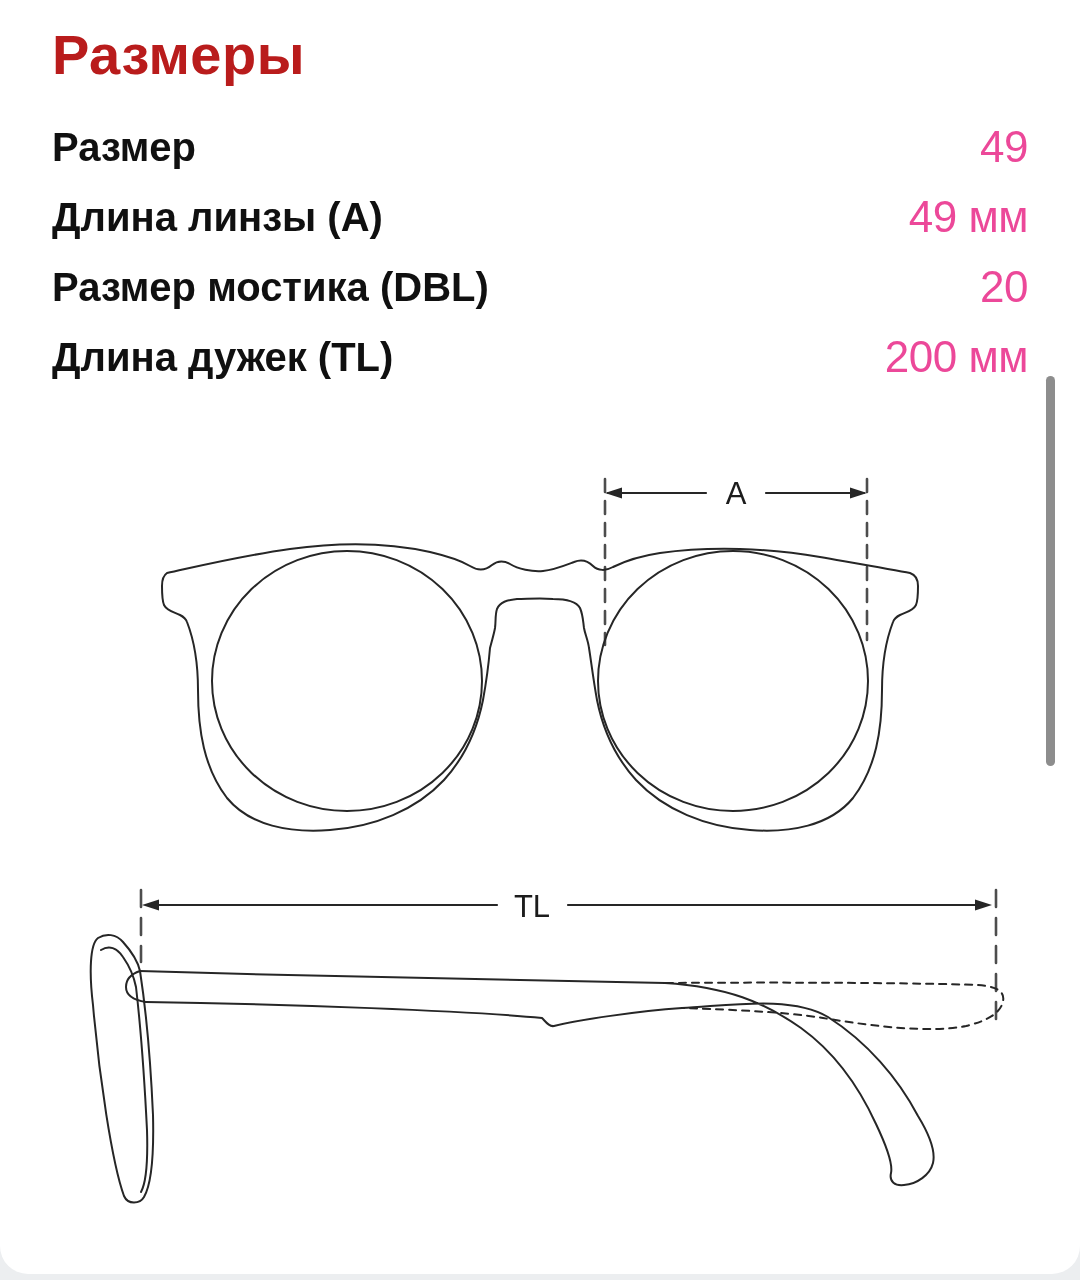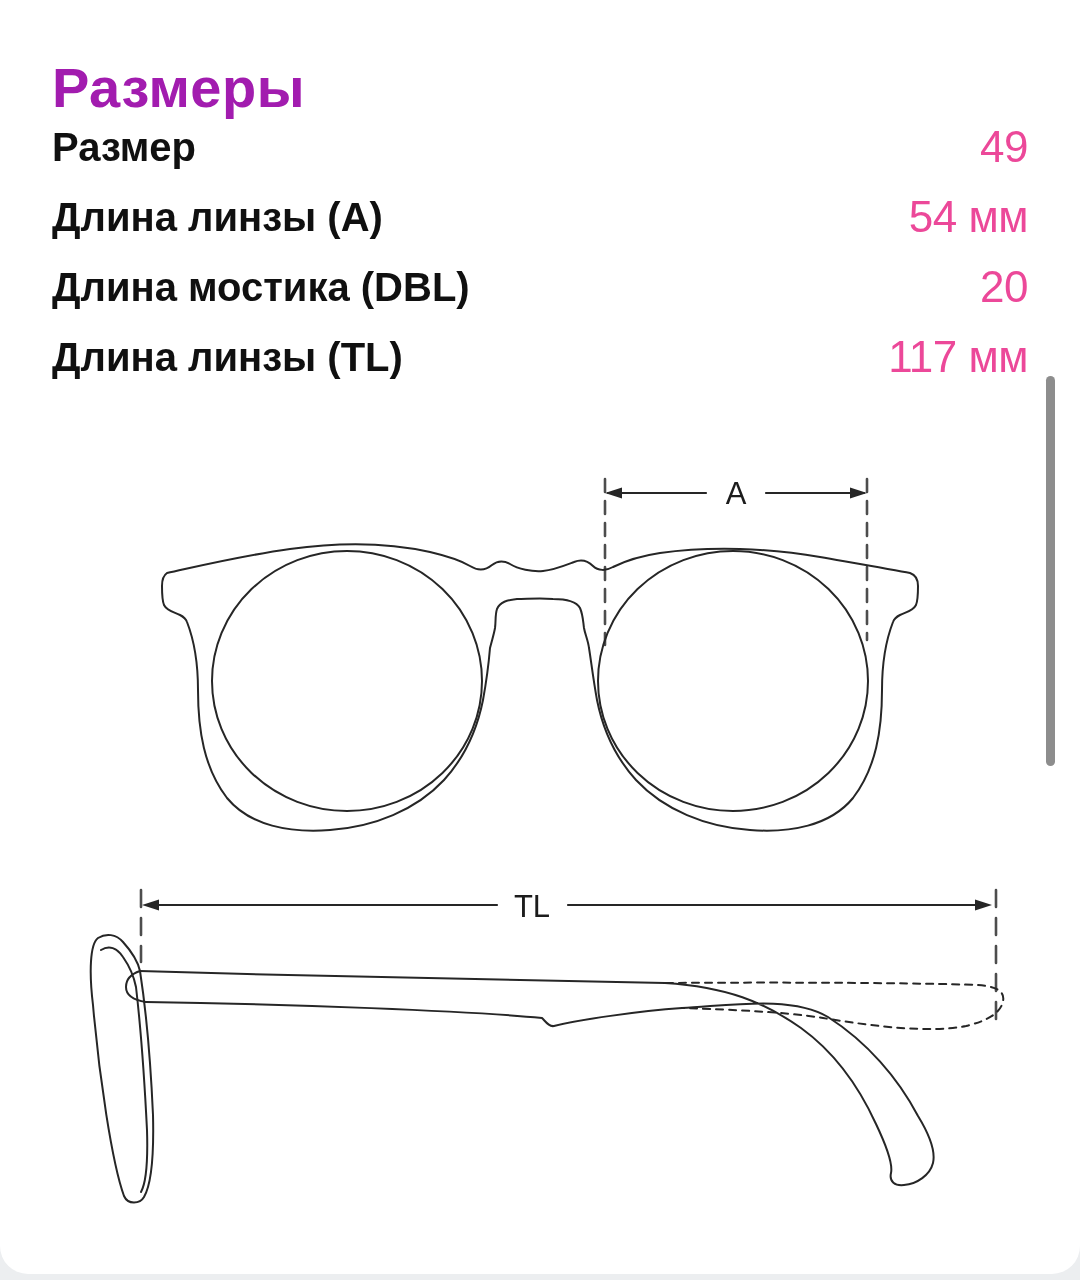--- a/index.html
+++ b/index.html
@@ -10,23 +10,22 @@
     font-family: "Liberation Sans", sans-serif;
   }
   .card {
     position: absolute; left: 0; top: 0;
     width: 1080px; height: 1274px;
     background: #ffffff;
     border-radius: 0 0 28px 28px;
   }
   .title {
     position: absolute; left: 52px; top: 22px;
-    font-size: 56px; font-weight: 700; color: #a21caf;
+    font-size: 56px; font-weight: 700; color: #b91c1c;
     letter-spacing: 0.5px;
-    margin-top: 33px;
   }
   .specs {
     position: absolute; left: 52px; top: 112px;
     width: 976px;
   }
   .spec-row {
     height: 70px;
     display: flex;
     align-items: flex-end;
     white-space: nowrap;
@@ -71,31 +70,31 @@
 
   <div class="specs">
     <div class="spec-row">
       <span class="spec-label">Размер</span>
       <span class="spec-dots"></span>
       <span class="spec-value">49</span>
     </div>
     <div class="spec-row">
       <span class="spec-label">Длина линзы (A)</span>
       <span class="spec-dots"></span>
-      <span class="spec-value">54 мм</span>
-    </div>
-    <div class="spec-row">
-      <span class="spec-label">Длина мостика (DBL)</span>
+      <span class="spec-value">49 мм</span>
+    </div>
+    <div class="spec-row">
+      <span class="spec-label">Размер мостика (DBL)</span>
       <span class="spec-dots"></span>
       <span class="spec-value">20</span>
     </div>
     <div class="spec-row">
-      <span class="spec-label">Длина линзы (TL)</span>
-      <span class="spec-dots"></span>
-      <span class="spec-value">117 мм</span>
+      <span class="spec-label">Длина дужек (TL)</span>
+      <span class="spec-dots"></span>
+      <span class="spec-value">200 мм</span>
     </div>
   </div>
 
   <svg class="diagram-svg" viewBox="0 440 1080 800" fill="none" stroke-linecap="round" stroke-linejoin="round">
 
     <g stroke="#262626" stroke-width="2">
 
       <path d="M 605,479 V 645" stroke="#4d4d4d" stroke-width="2.6" stroke-dasharray="13 9"></path>
       <path d="M 867,479 V 640" stroke="#4d4d4d" stroke-width="2.6" stroke-dasharray="13 9"></path>
 

